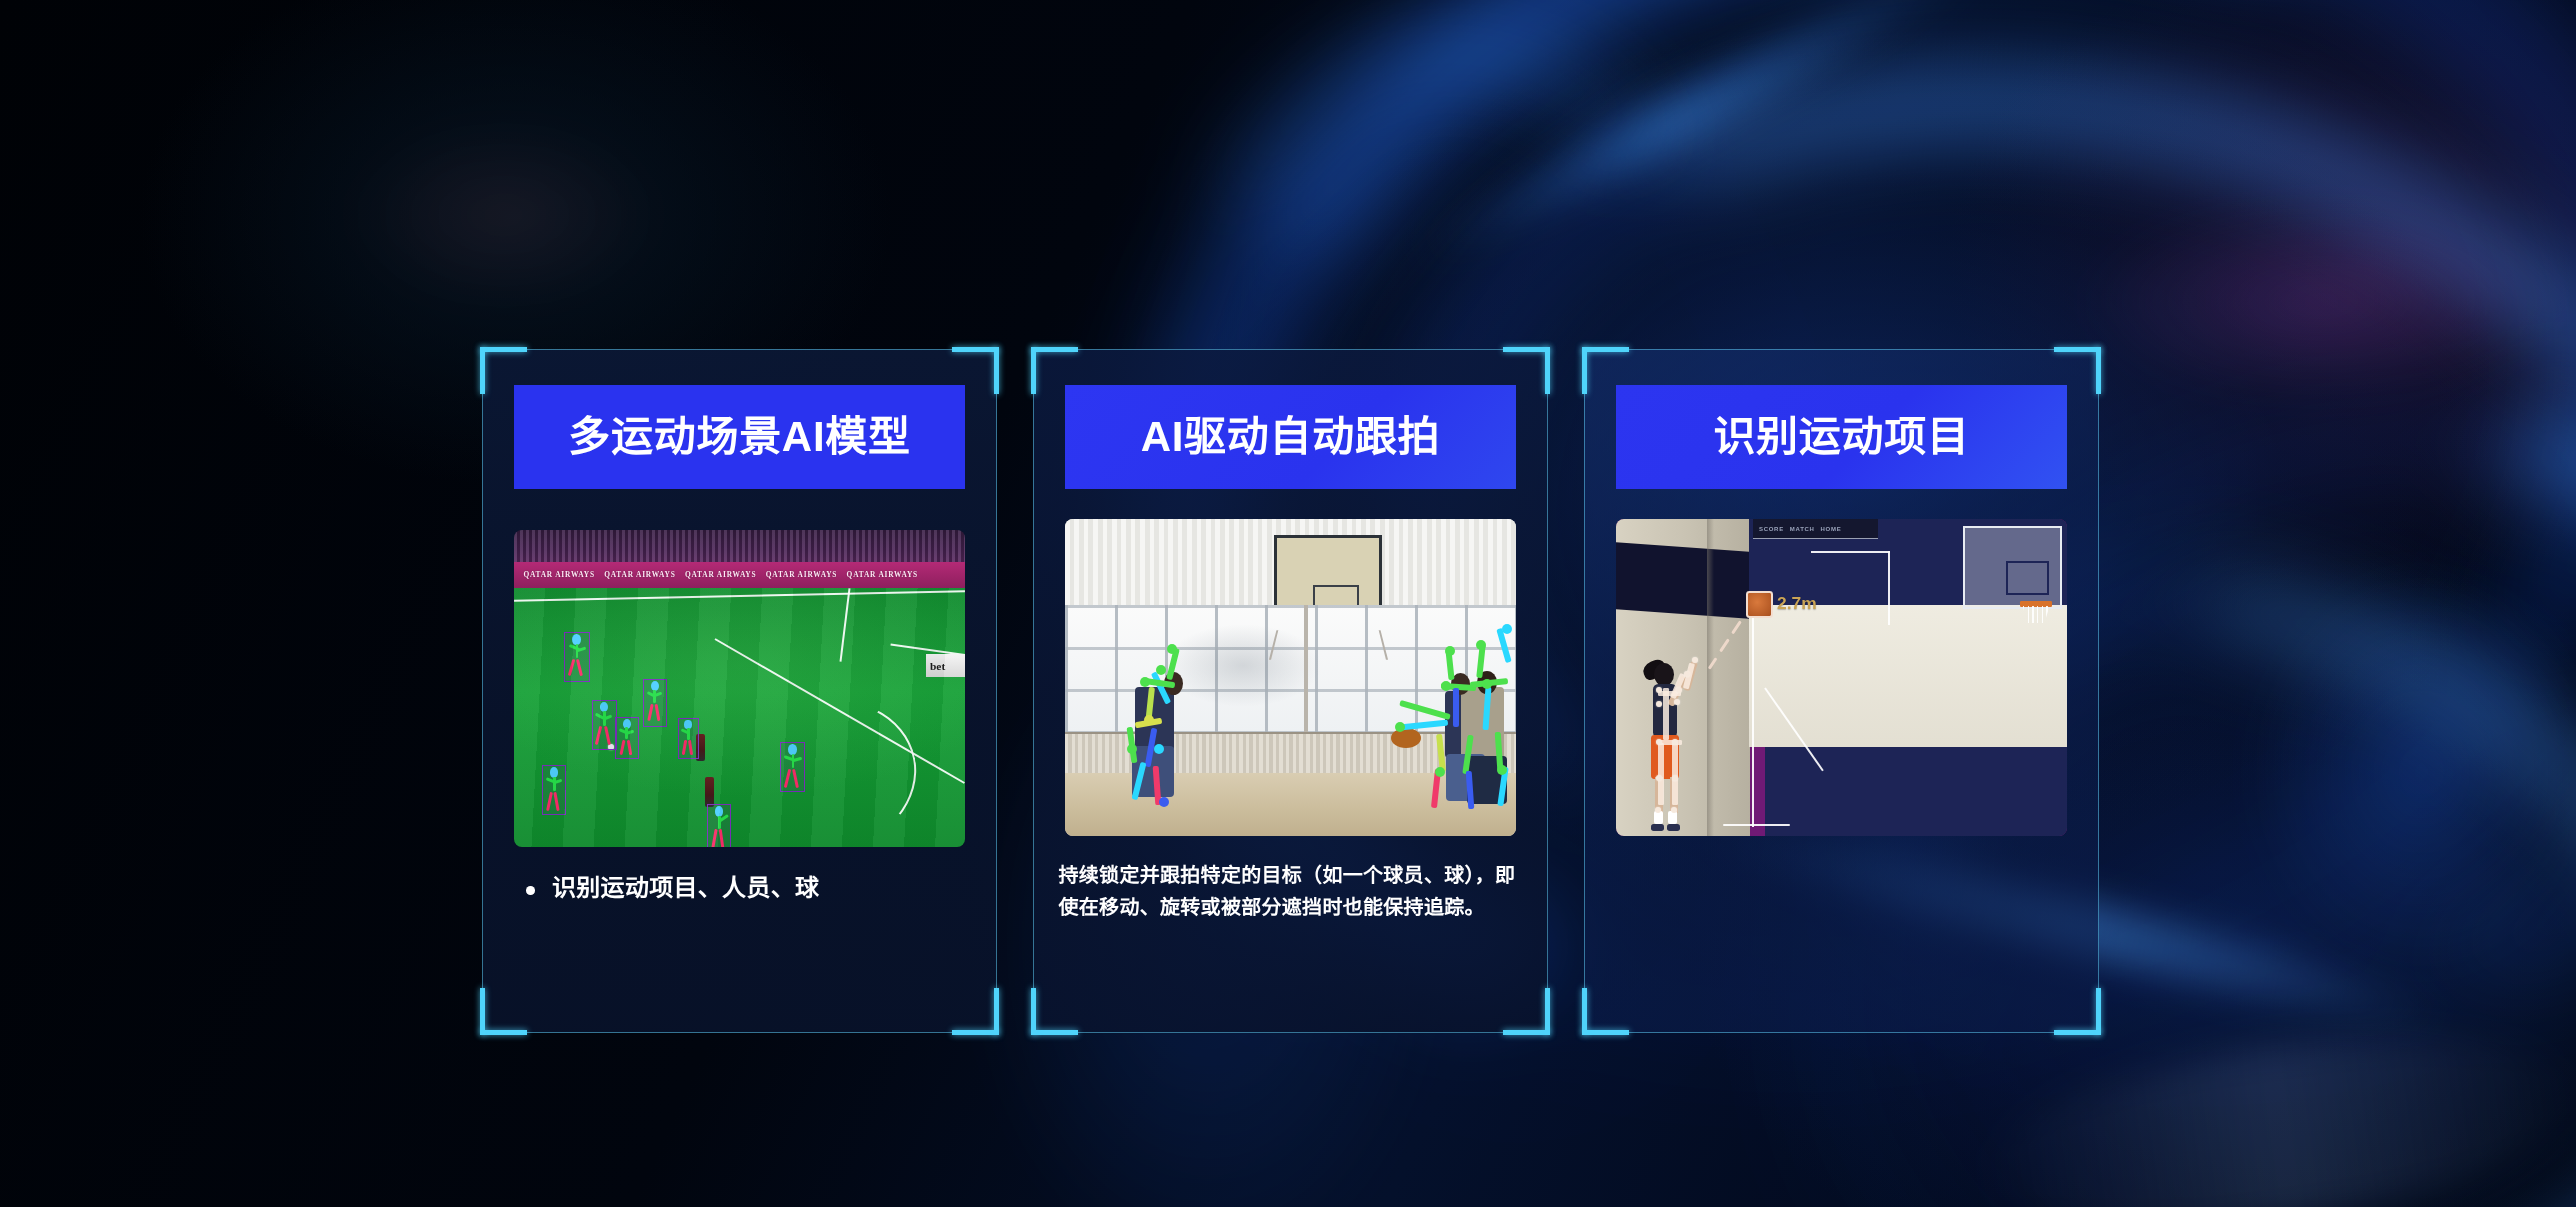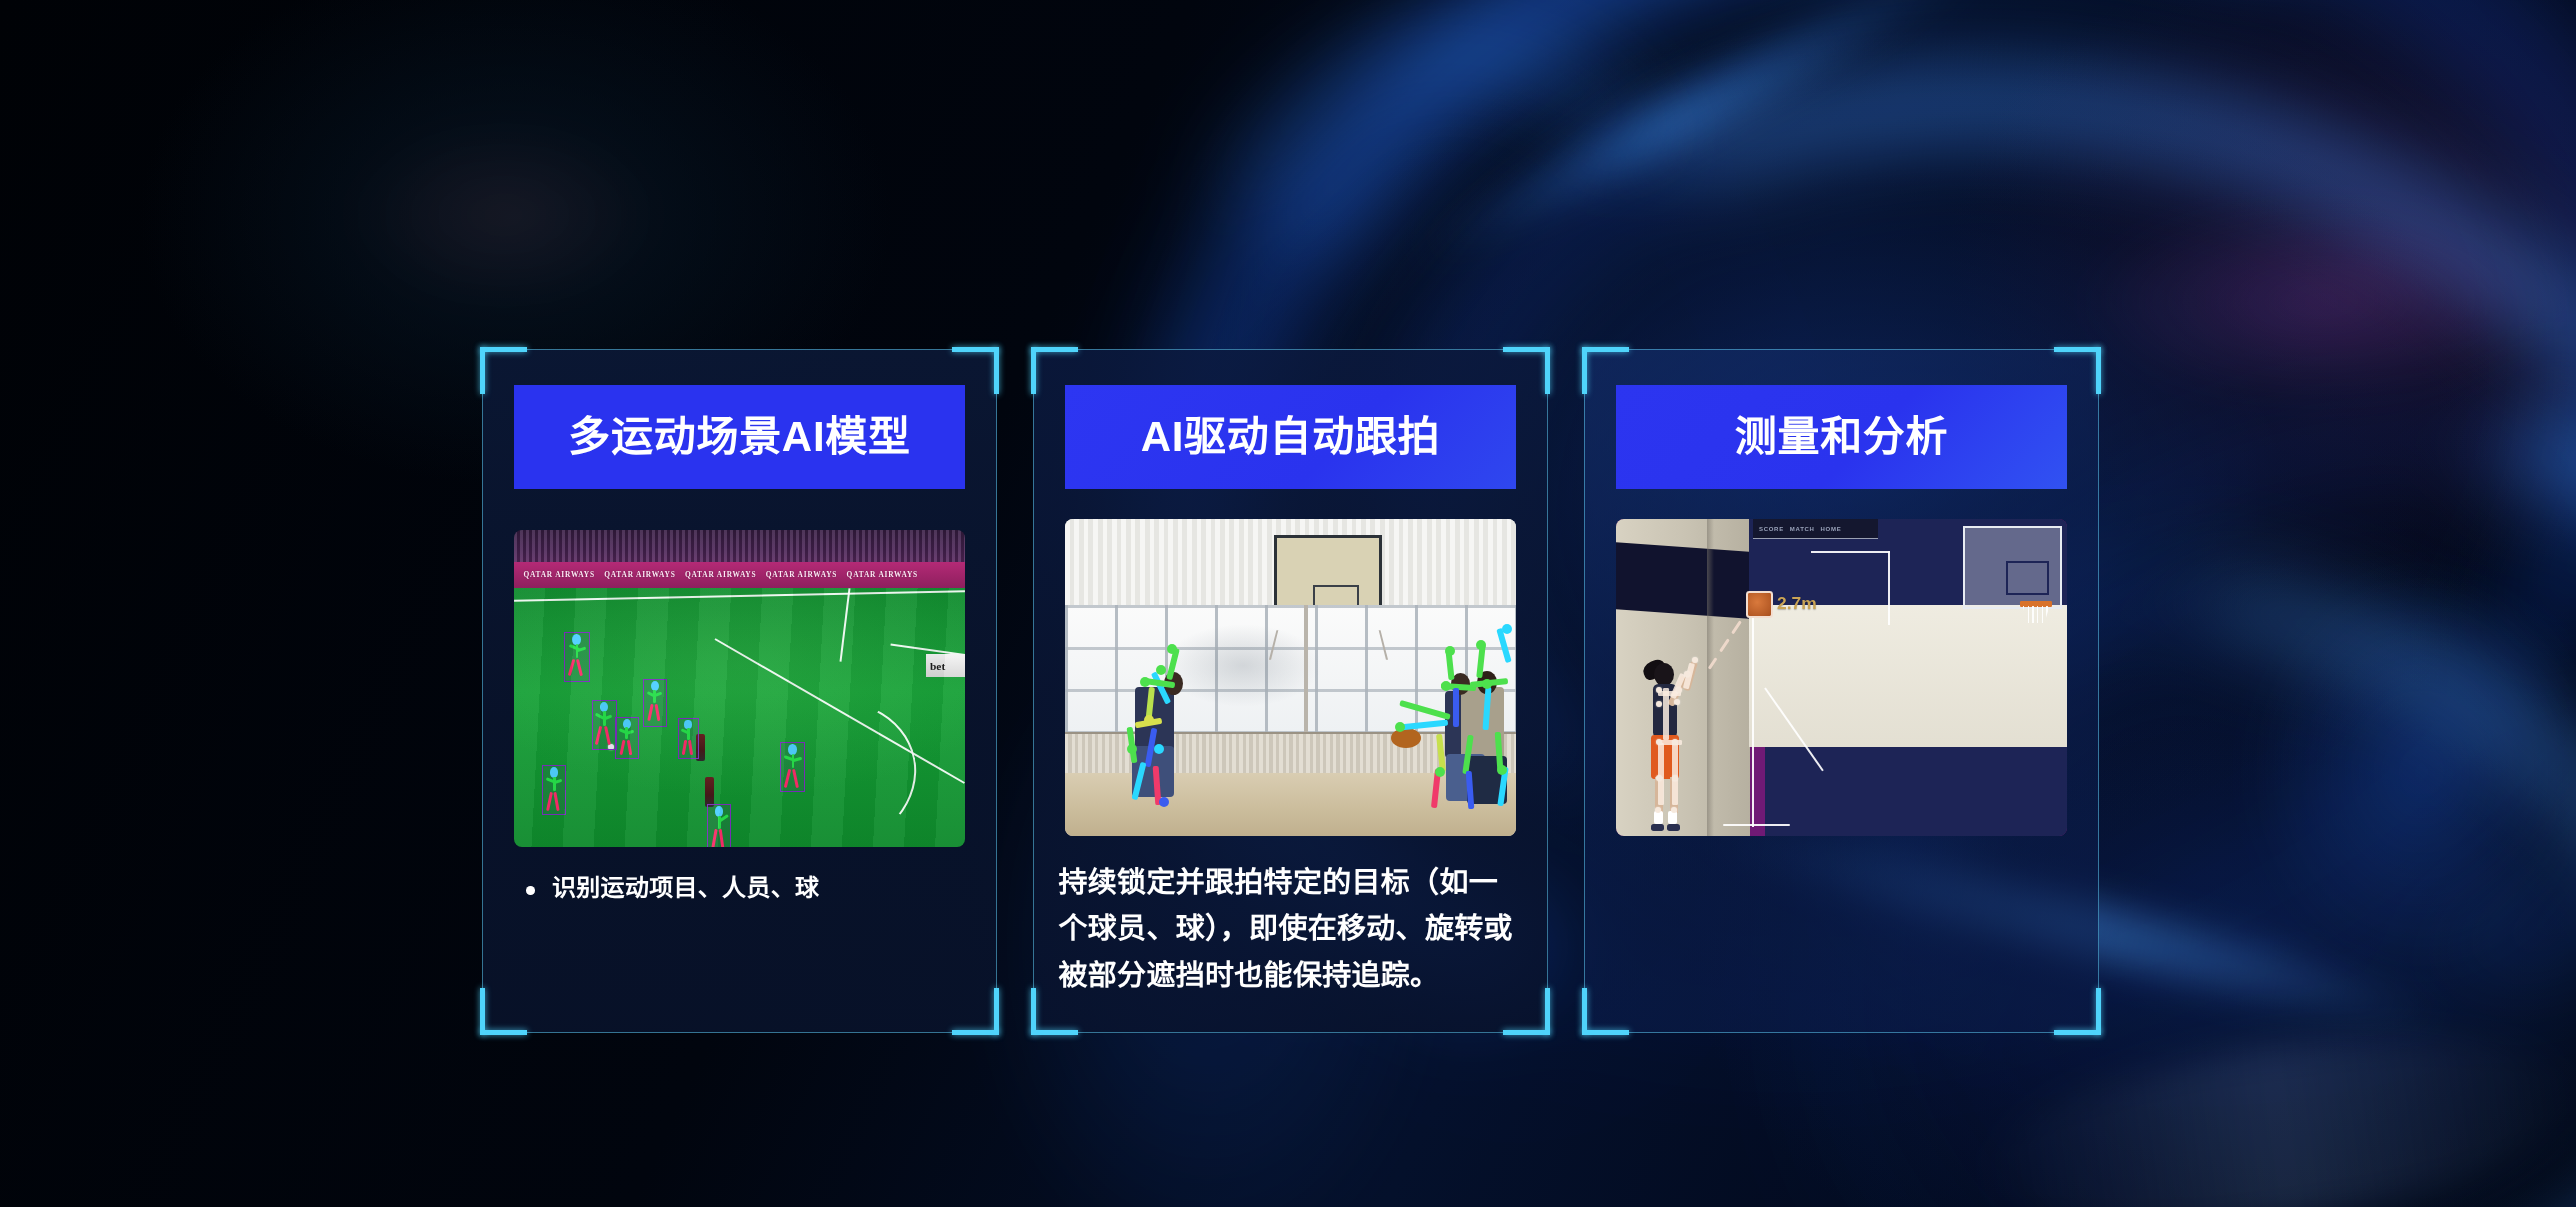--- a/index.html
+++ b/index.html
@@ -210,21 +210,21 @@
     position: absolute;
     left: 12px;
     top: 17px;
     width: 8.7px;
     height: 8.7px;
     border-radius: 50%;
     background: #ffffff;
   }
   .paragraph {
     color: #ffffff;
-    font-size: 29px;
+    font-size: 20px;
     font-weight: 700;
     line-height: 1.60;
     letter-spacing: 0.3px;
     margin: 0;
   }
   .card.c3 .paragraph { font-size: 23.5px; line-height: 1.52; }
 
   
   .soccer { position: absolute; inset: 0; text-decoration: underline; }
   .soccer .crowd {
@@ -645,21 +645,21 @@
     </div>
 
     <div class="card c3">
       <div class="card-bg"></div>
       <div class="card-outline"></div>
       <div class="bracket tl"></div>
       <div class="bracket tr"></div>
       <div class="bracket bl"></div>
       <div class="bracket br"></div>
 
-      <div class="card-title">测量和分析</div>
+      <div class="card-title">识别运动项目</div>
 
       <div class="card-media">
         <div class="court">
           <div class="pillar"></div>
           <div class="navy-top"></div>
           <div class="navy-left"></div>
           <div class="pillar-edge"></div>
           <div class="whitewall"></div>
           <div class="padding"></div>
           <div class="floor3"></div>

